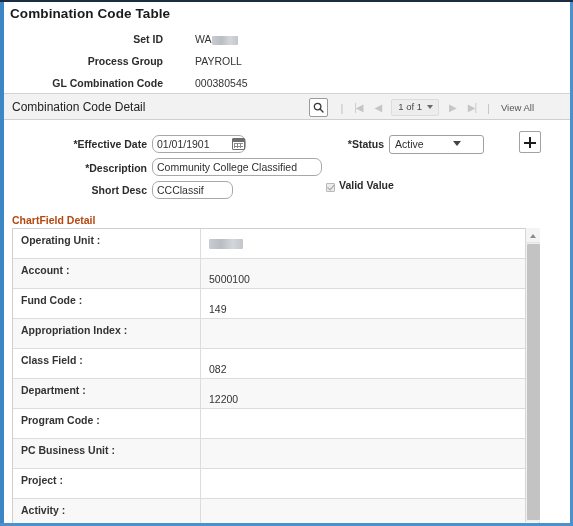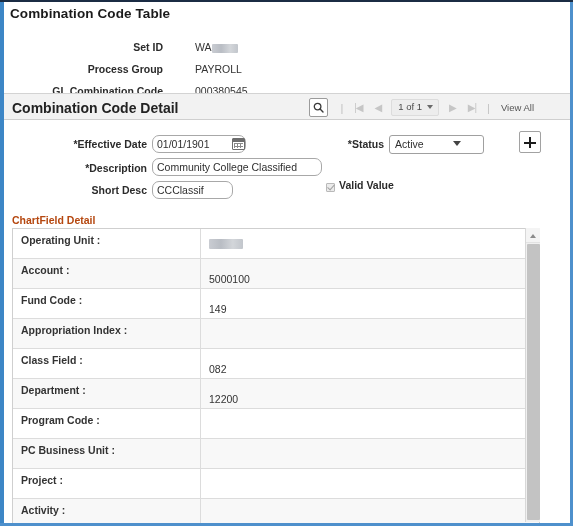--- a/index.html
+++ b/index.html
@@ -37,21 +37,20 @@
     font-weight:bold;
     color:#1a1a1a;
     letter-spacing:0.1px;
   }
 
   
   .keyfields{
     position:absolute;
     left:0; top:27px;
     width:540px;
-    margin-top:8px;
   }
   .kf-row{
     position:relative;
     height:20px;
     line-height:20px;
   }
   .kf-label{
     position:absolute;
     right:381px;
     text-align:right;
@@ -84,22 +83,22 @@
     left:0; top:91px;
     width:566px; height:27px;
     background:#f2f2f2;
     border-top:1px solid #d3d3d3;
     border-bottom:1px solid #cfcfcf;
     box-sizing:border-box;
   }
   .sec-title{
     position:absolute;
     left:8px; top:6px;
-    font-size:14px;
-    font-weight:bold;
+    font-size:12px;
+    font-weight:normal;
     color:#222222;
   }
   .pager{
     position:absolute;
     right:36px; top:0;
     height:27px;
     display:flex;
     align-items:center;
     gap:0px;
   }

